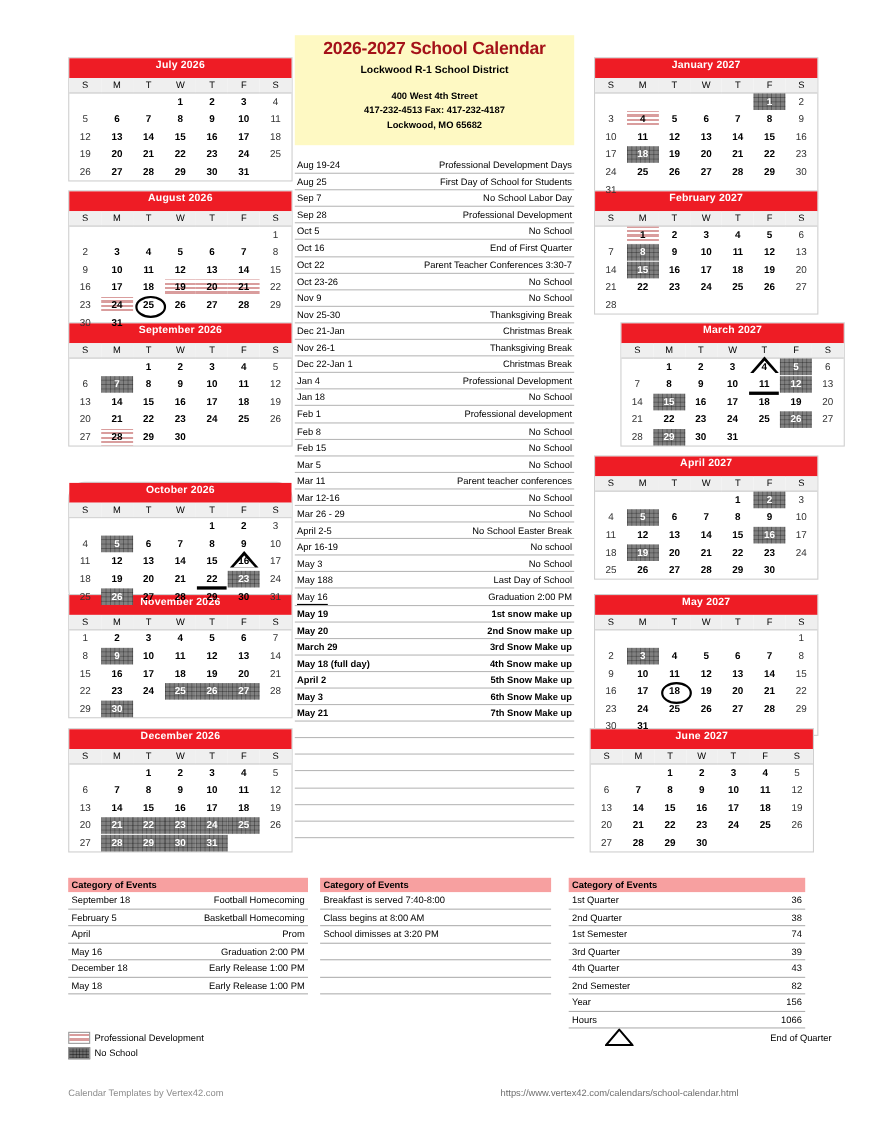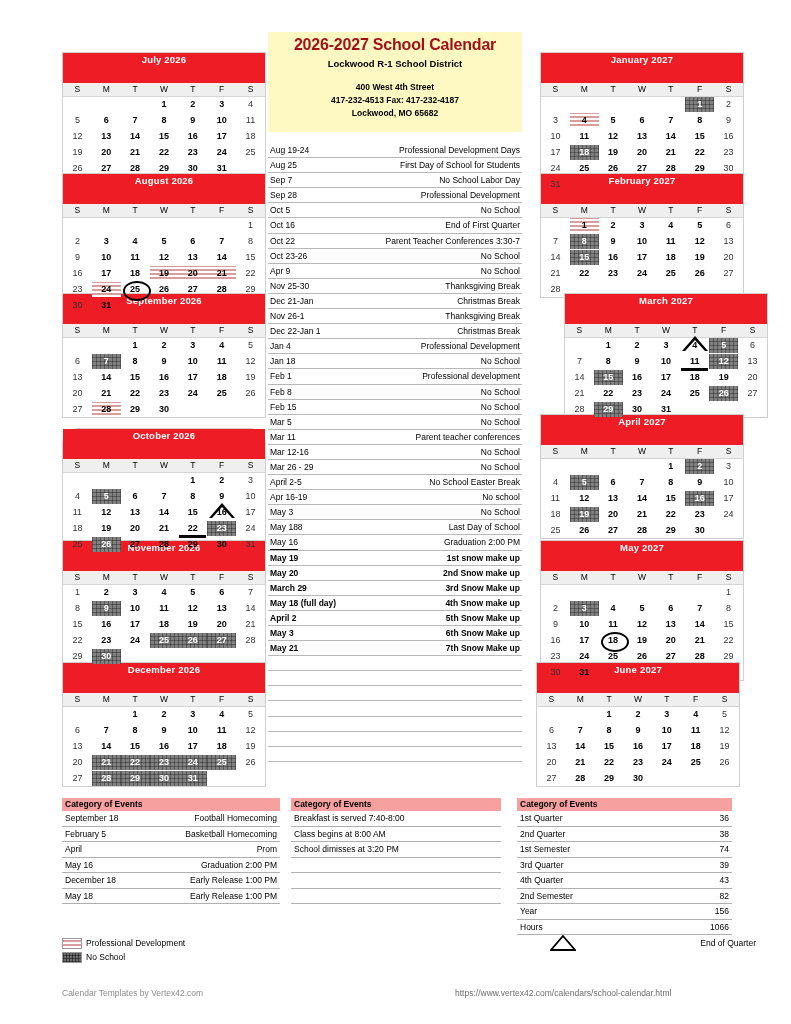--- a/index.html
+++ b/index.html
@@ -39,21 +39,21 @@
     width: 204px;
     background: #fff;
     border: 1px solid #cfcfcf;
   }
   .month-title {
     background: #ee1c25;
     color: #ffffff;
     font-weight: bold;
     font-size: 9.5px;
     text-align: center;
-    height: 30px;
+    height: 18px;
     line-height: 13px;
     letter-spacing: 0.2px;
   }
   table.cal {
     width: 100%;
     border-collapse: collapse;
     table-layout: fixed;
   }
   table.cal th {
     background: #efefef;
@@ -613,21 +613,21 @@
               <td class="weekday">
                 <span class="daybox">30</span>
               </td>
               <td>&nbsp;</td>
               <td>&nbsp;</td>
               <td>&nbsp;</td>
             </tr>
           </tbody>
         </table>
       </div>
-      <div class="month" style="left: 62px; top: 428px; border-radius: 15px;">
+      <div class="month" style="left: 62px; top: 438px; border-radius: 15px;">
         <div class="month-title">October 2026</div>
         <table class="cal">
           <thead>
             <tr>
               <th>S</th>
               <th>M</th>
               <th>T</th>
               <th>W</th>
               <th>T</th>
               <th>F</th>
@@ -1780,21 +1780,21 @@
       </div>
       <div class="event-row">
         <span class="ev-date">Oct 22</span>
         <span class="ev-desc">Parent Teacher Conferences 3:30-7</span>
       </div>
       <div class="event-row">
         <span class="ev-date">Oct 23-26</span>
         <span class="ev-desc">No School</span>
       </div>
       <div class="event-row">
-        <span class="ev-date">Apr 9</span>
+        <span class="ev-date">Nov 9</span>
         <span class="ev-desc">No  School</span>
       </div>
       <div class="event-row">
         <span class="ev-date">Nov 25-30</span>
         <span class="ev-desc">Thanksgiving Break</span>
       </div>
       <div class="event-row">
         <span class="ev-date">Dec 21-Jan</span>
         <span class="ev-desc">Christmas Break</span>
       </div>

